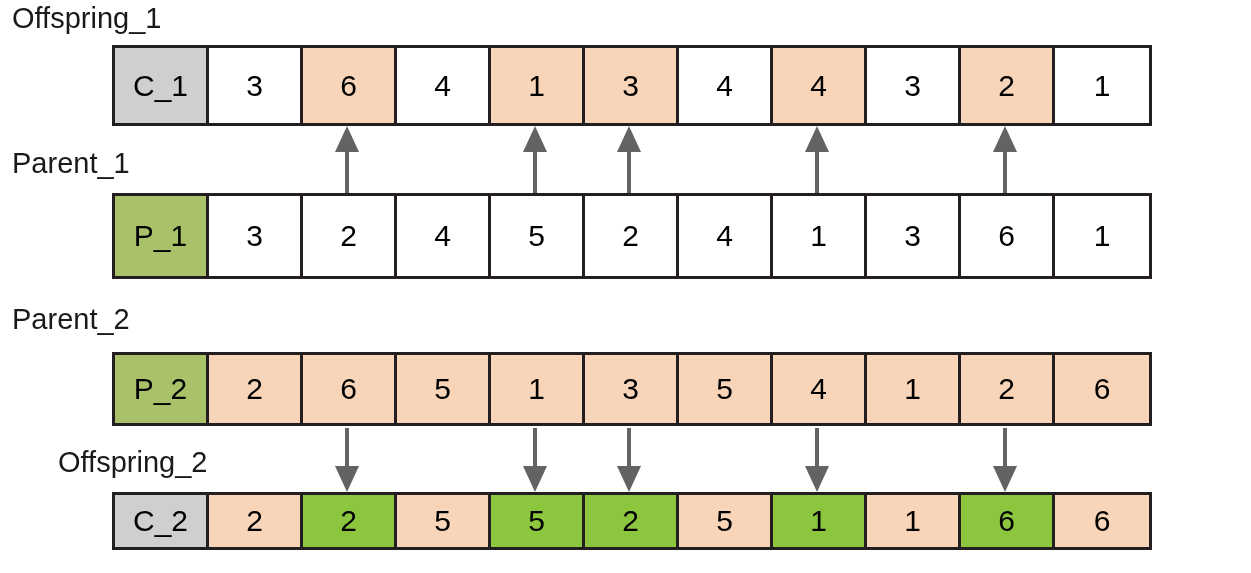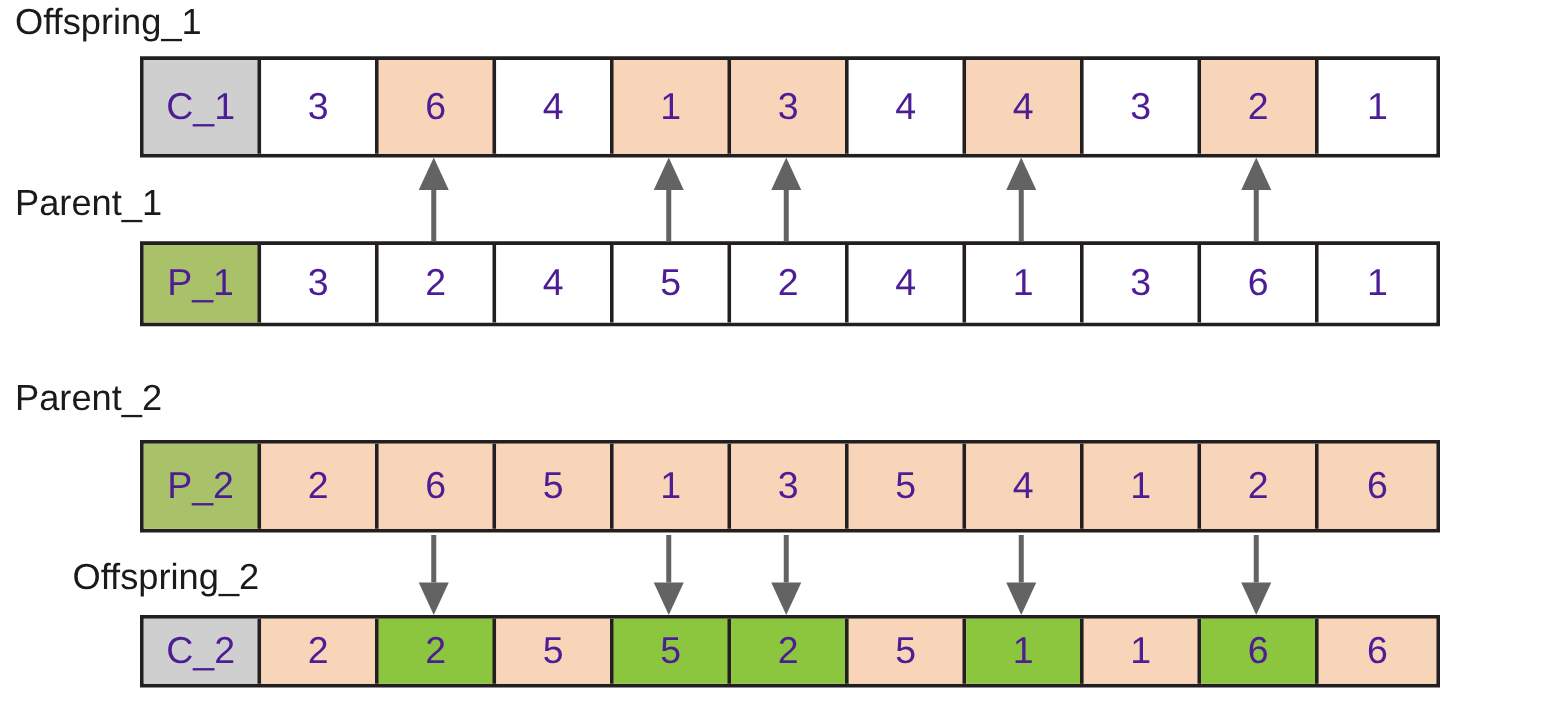--- a/index.html
+++ b/index.html
@@ -36,21 +36,21 @@
   }
 
   .cell {
     width: 94px;
     box-sizing: border-box;
     border-right: 3px solid #231f20;
     display: flex;
     align-items: center;
     justify-content: center;
     font-size: 30px;
-    color: #4c1d95;
+    color: #000000;
     background: #ffffff;
   }
   .cell:last-child {
     border-right: none;
   }
 
   .cell.tag-gray   { background: #cfcfcf; }
   .cell.tag-green  { background: #a9c269; }
   .cell.fill-orange{ background: #f8d5b8; }
   .cell.fill-green { background: #8cc63f; }
@@ -77,21 +77,21 @@
     <div class="cell fill-orange">6</div>
     <div class="cell fill-white">4</div>
     <div class="cell fill-orange">1</div>
     <div class="cell fill-orange">3</div>
     <div class="cell fill-white">4</div>
     <div class="cell fill-orange">4</div>
     <div class="cell fill-white">3</div>
     <div class="cell fill-orange">2</div>
     <div class="cell fill-white">1</div>
   </div>
-<div class="chrom-row" id="row-1" style="top:193px;height:68px;">
+<div class="chrom-row" id="row-1" style="top:193px;height:86px;">
     <div class="cell tag-green">P_1</div>
     <div class="cell fill-white">3</div>
     <div class="cell fill-white">2</div>
     <div class="cell fill-white">4</div>
     <div class="cell fill-white">5</div>
     <div class="cell fill-white">2</div>
     <div class="cell fill-white">4</div>
     <div class="cell fill-white">1</div>
     <div class="cell fill-white">3</div>
     <div class="cell fill-white">6</div>

